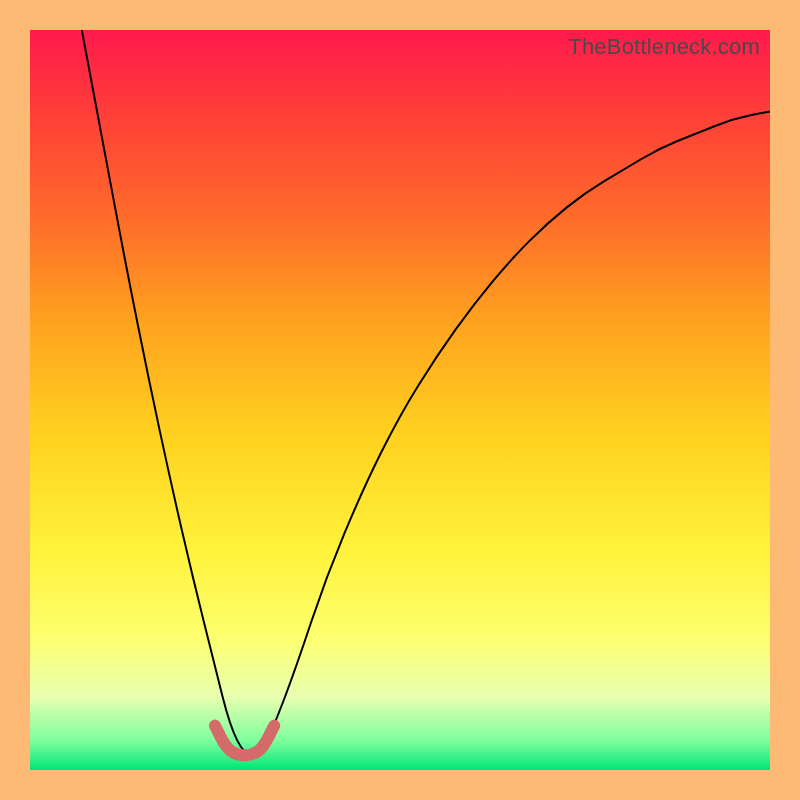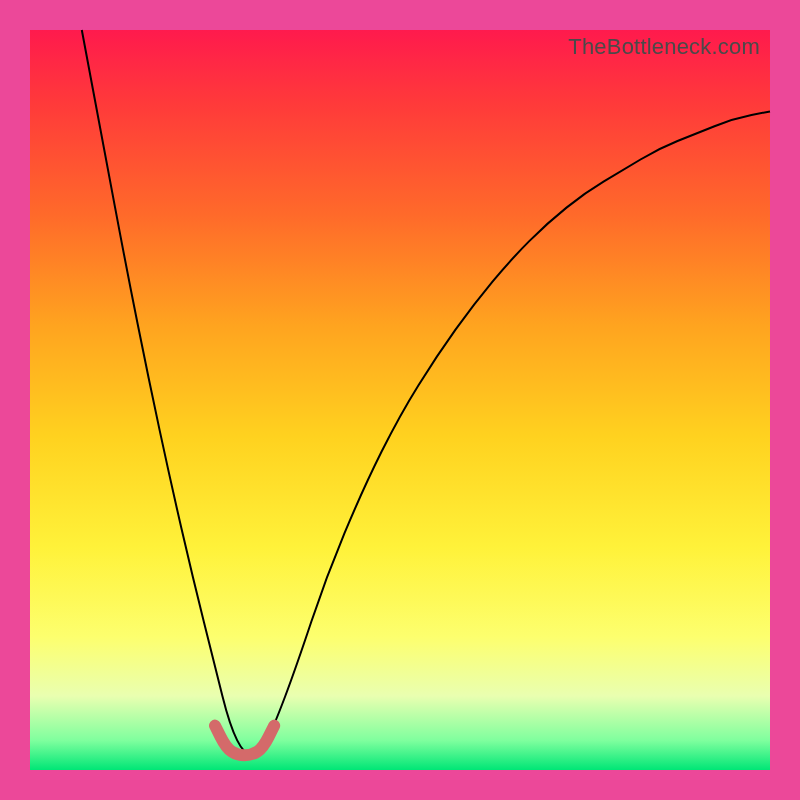--- a/index.html
+++ b/index.html
@@ -1,20 +1,20 @@
 <!DOCTYPE html>
 <html><head>
 <meta charset="utf-8">
 <style>
   * { margin: 0; padding: 0; box-sizing: border-box; }
   html, body { width: 800px; height: 800px; overflow: hidden; background: #000; }
   .outer {
     width: 800px;
     height: 800px;
-    background: #ec4899;
+    background: #fdba74;
     position: relative;
   }
   .plot-area {
     position: absolute;
     left: 30px;
     top: 30px;
     width: 740px;
     height: 740px;
     background: linear-gradient(to bottom,
       #ff1a4d 0%,

